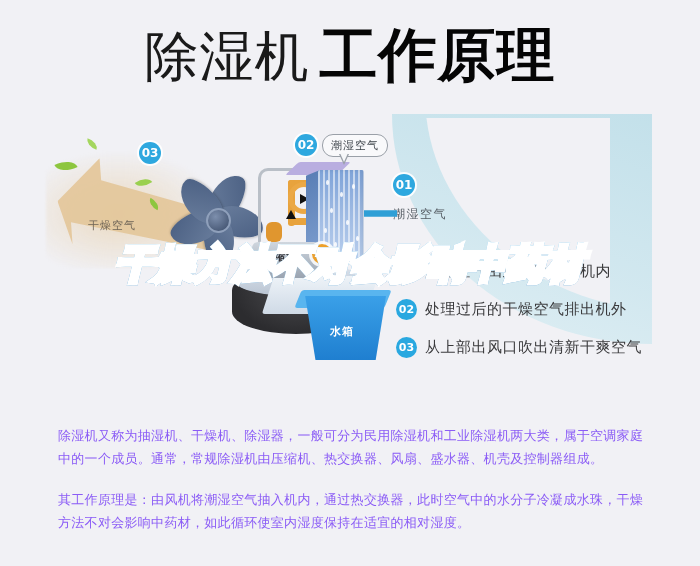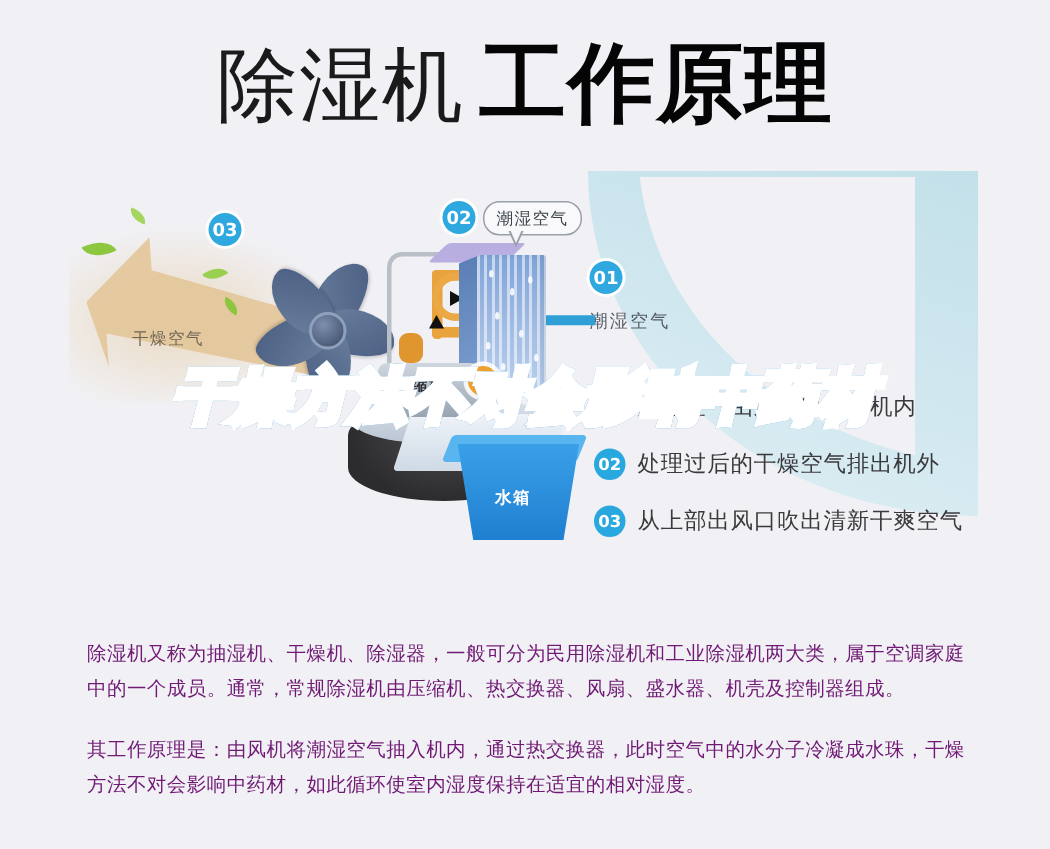--- a/index.html
+++ b/index.html
@@ -484,23 +484,22 @@
   .copy {
     position: absolute;
     left: 58px;
     top: 424px;
     width: 590px;
   }
   .copy p {
     margin: 0;
     font-size: 13px;
     line-height: 23px;
-    color: #701a75;
+    color: #8b5cf6;
     letter-spacing: .3px;
-    font-family: Liberation Serif, serif;
   }
   .copy .para-2 {
     margin-top: 18px;
   }
 </style>
 </head>
 <body>
 
 <div id="page">
 

